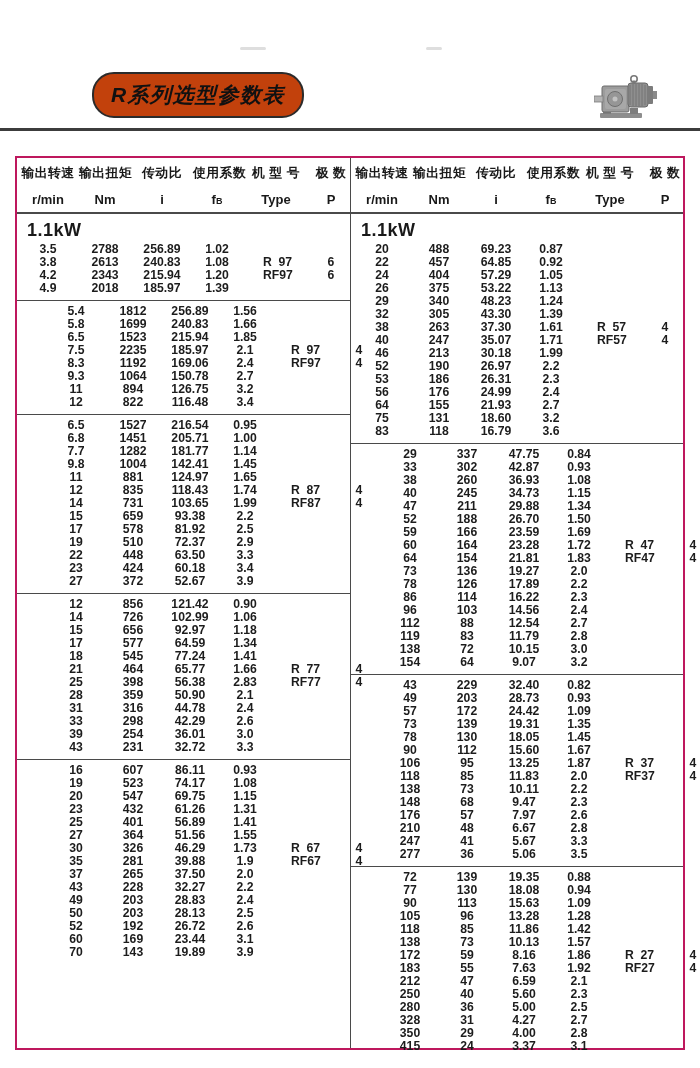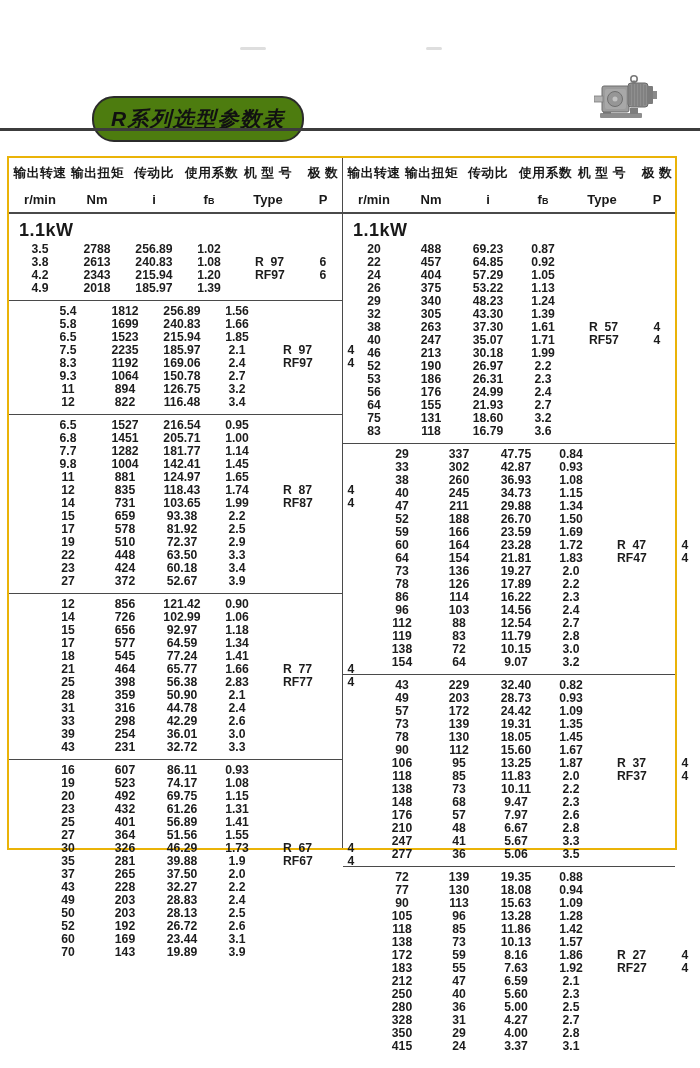--- a/index.html
+++ b/index.html
@@ -5,39 +5,39 @@
   html,body { margin:0; padding:0; background:#ffffff; }
   .page {
     position:relative; width:700px; height:1068px; background:#ffffff;
     font-family:"Liberation Sans", sans-serif; color:#191919; overflow:hidden;
   }
   
   .faint-mark { position:absolute; height:3px; background:#dedede; border-radius:2px; }
 
   
   .title-badge {
-    position:absolute; left:92px; top:96px; width:208px; height:42px;
+    position:absolute; left:92px; top:72px; width:208px; height:42px;
     border:2px solid #2b2b2b; border-radius:22px;
-    display:flex; align-items:center; justify-content:center; background:#4d7c0f;
+    display:flex; align-items:center; justify-content:center; background:#c2410c;
   }
   .title-badge span {
     font-size:21px; font-weight:bold; font-style:italic; letter-spacing:1.5px; color:#111;
     white-space:nowrap;
   }
 
   
   .motor-img { position:absolute; left:594px; top:70px; width:66px; height:52px; }
 
   
   .top-rule { position:absolute; left:0; top:128px; width:700px; height:3px; background:#3c3c3c; }
 
   
   .param-table {
-    position:absolute; left:7px; top:156px; width:670px; height:694px;
-    border:2px solid #eab308; box-sizing:border-box; display:flex; background:#fff;
+    position:absolute; left:15px; top:156px; width:670px; height:894px;
+    border:2px solid #be185d; box-sizing:border-box; display:flex; background:#fff;
   }
   .half { width:50%; display:flex; flex-direction:column; box-sizing:border-box; }
   .half.right { border-left:1.5px solid #4a4a4a; }
 
   .col-header { border-bottom:2px solid #4a4a4a; padding:7px 0 5px 0; }
   .hrow { display:grid; grid-template-columns:62px 52px 62px 48px 70px 40px; }
   .hcell { text-align:center; font-weight:bold; white-space:nowrap; }
   .hcn  { font-size:12.8px; letter-spacing:0.5px; }
   .hunit{ font-size:13px; margin-top:10px; }
   .sub  { font-size:9px; }
@@ -421,21 +421,21 @@
             <div class="row">
               <span class="c c0">19</span>
               <span class="c c1">523</span>
               <span class="c c2">74.17</span>
               <span class="c c3">1.08</span>
               <span class="c c4"></span>
               <span class="c c5"></span>
             </div>
             <div class="row">
               <span class="c c0">20</span>
-              <span class="c c1">492</span>
+              <span class="c c1">547</span>
               <span class="c c2">69.75</span>
               <span class="c c3">1.15</span>
               <span class="c c4"></span>
               <span class="c c5"></span>
             </div>
             <div class="row">
               <span class="c c0">23</span>
               <span class="c c1">432</span>
               <span class="c c2">61.26</span>
               <span class="c c3">1.31</span>

